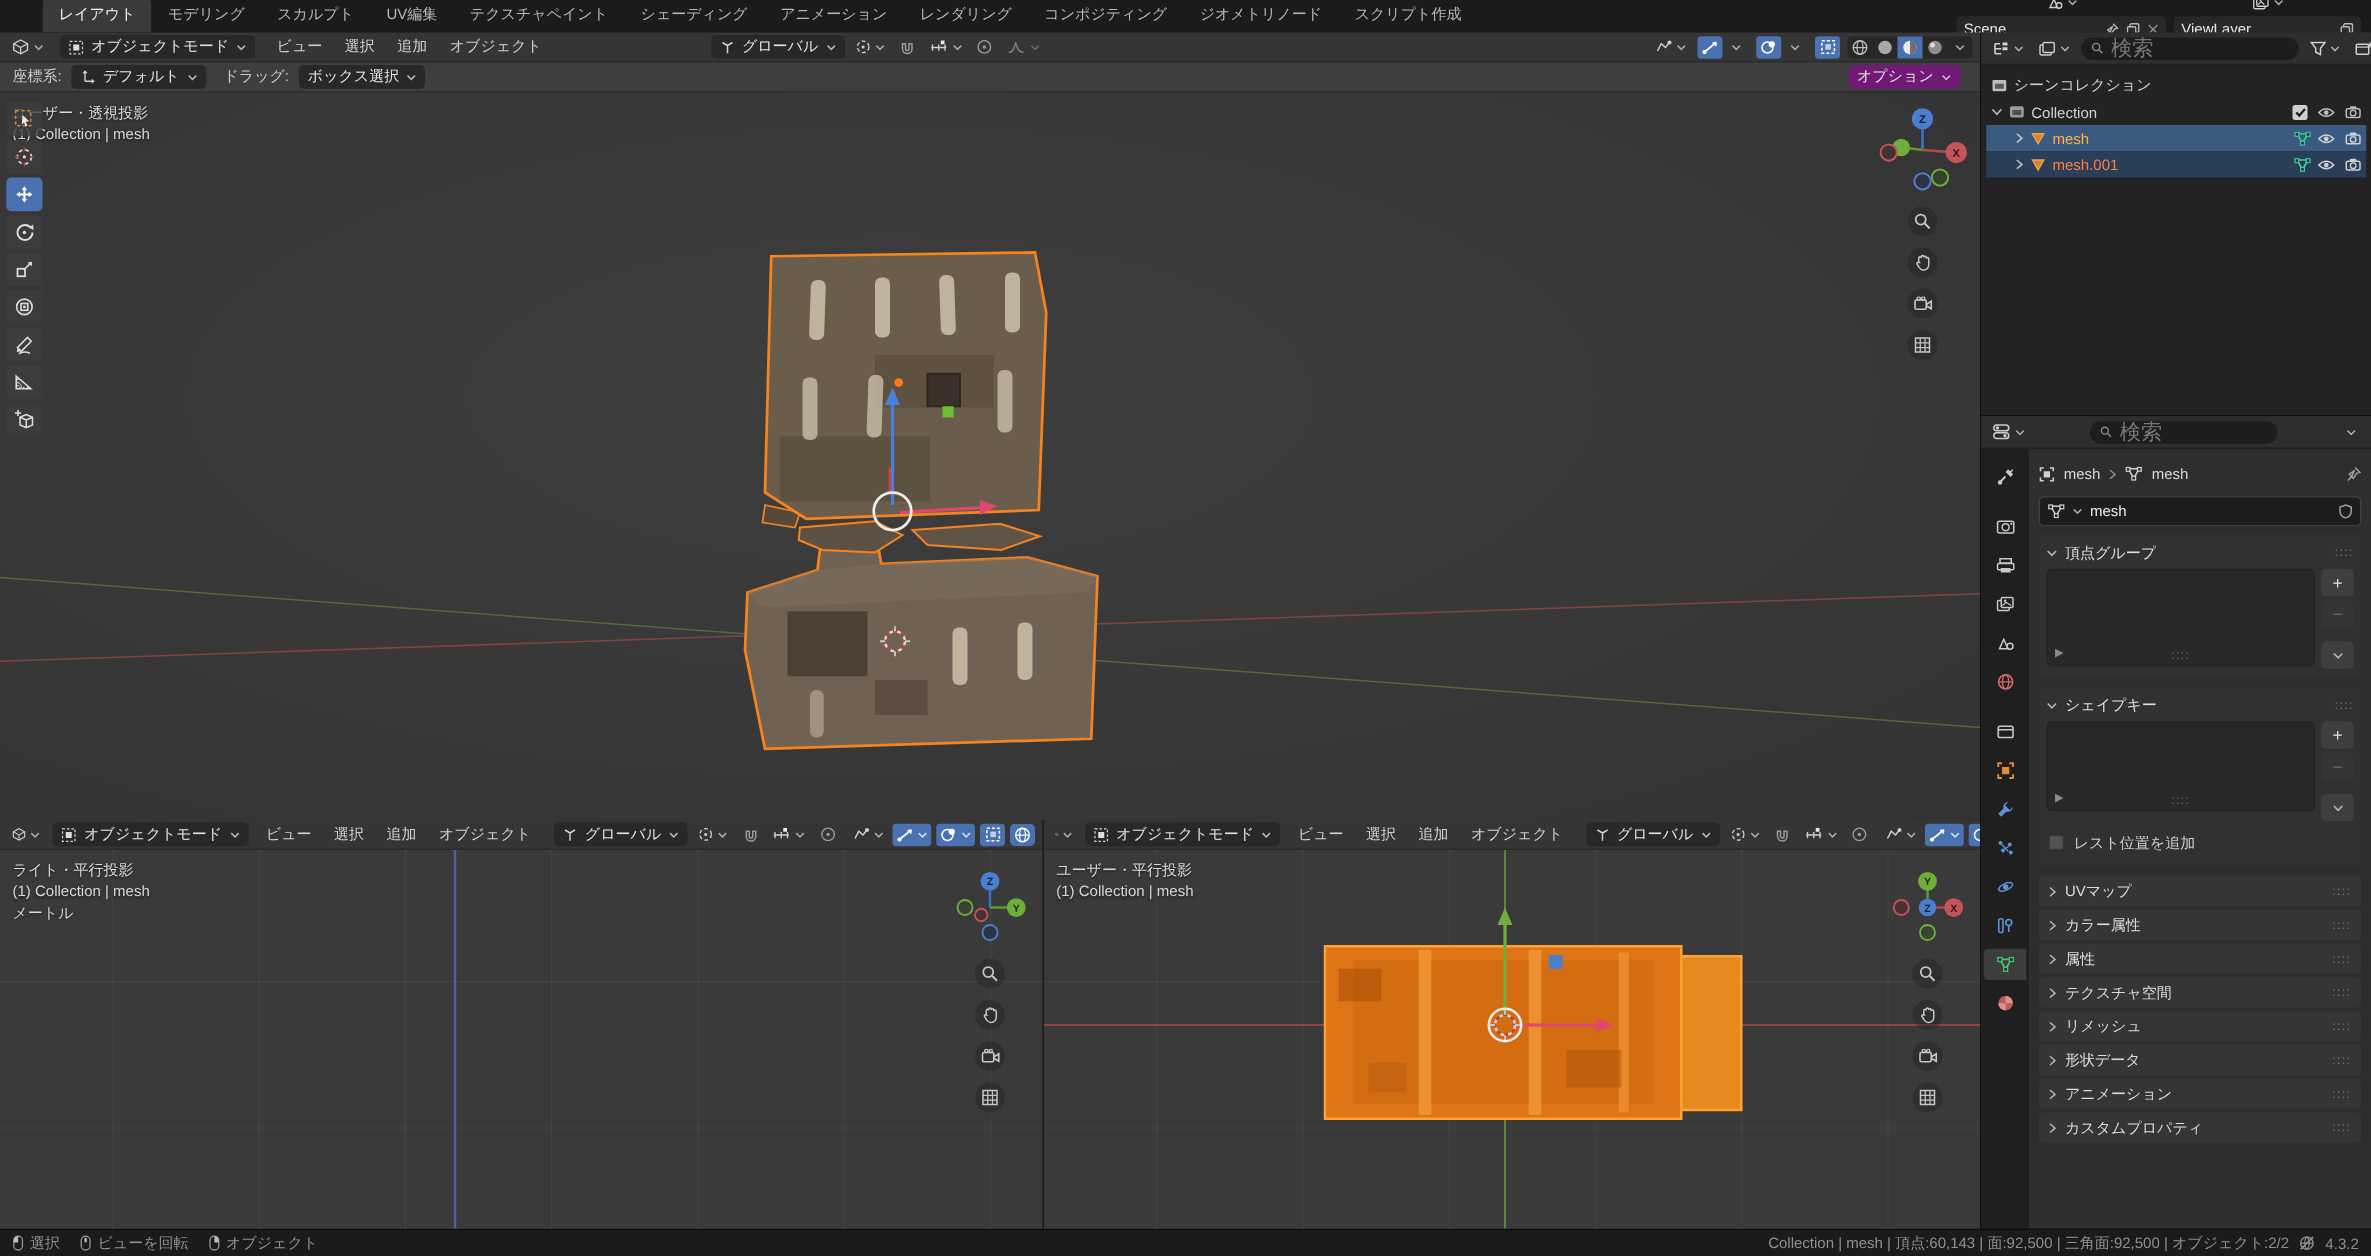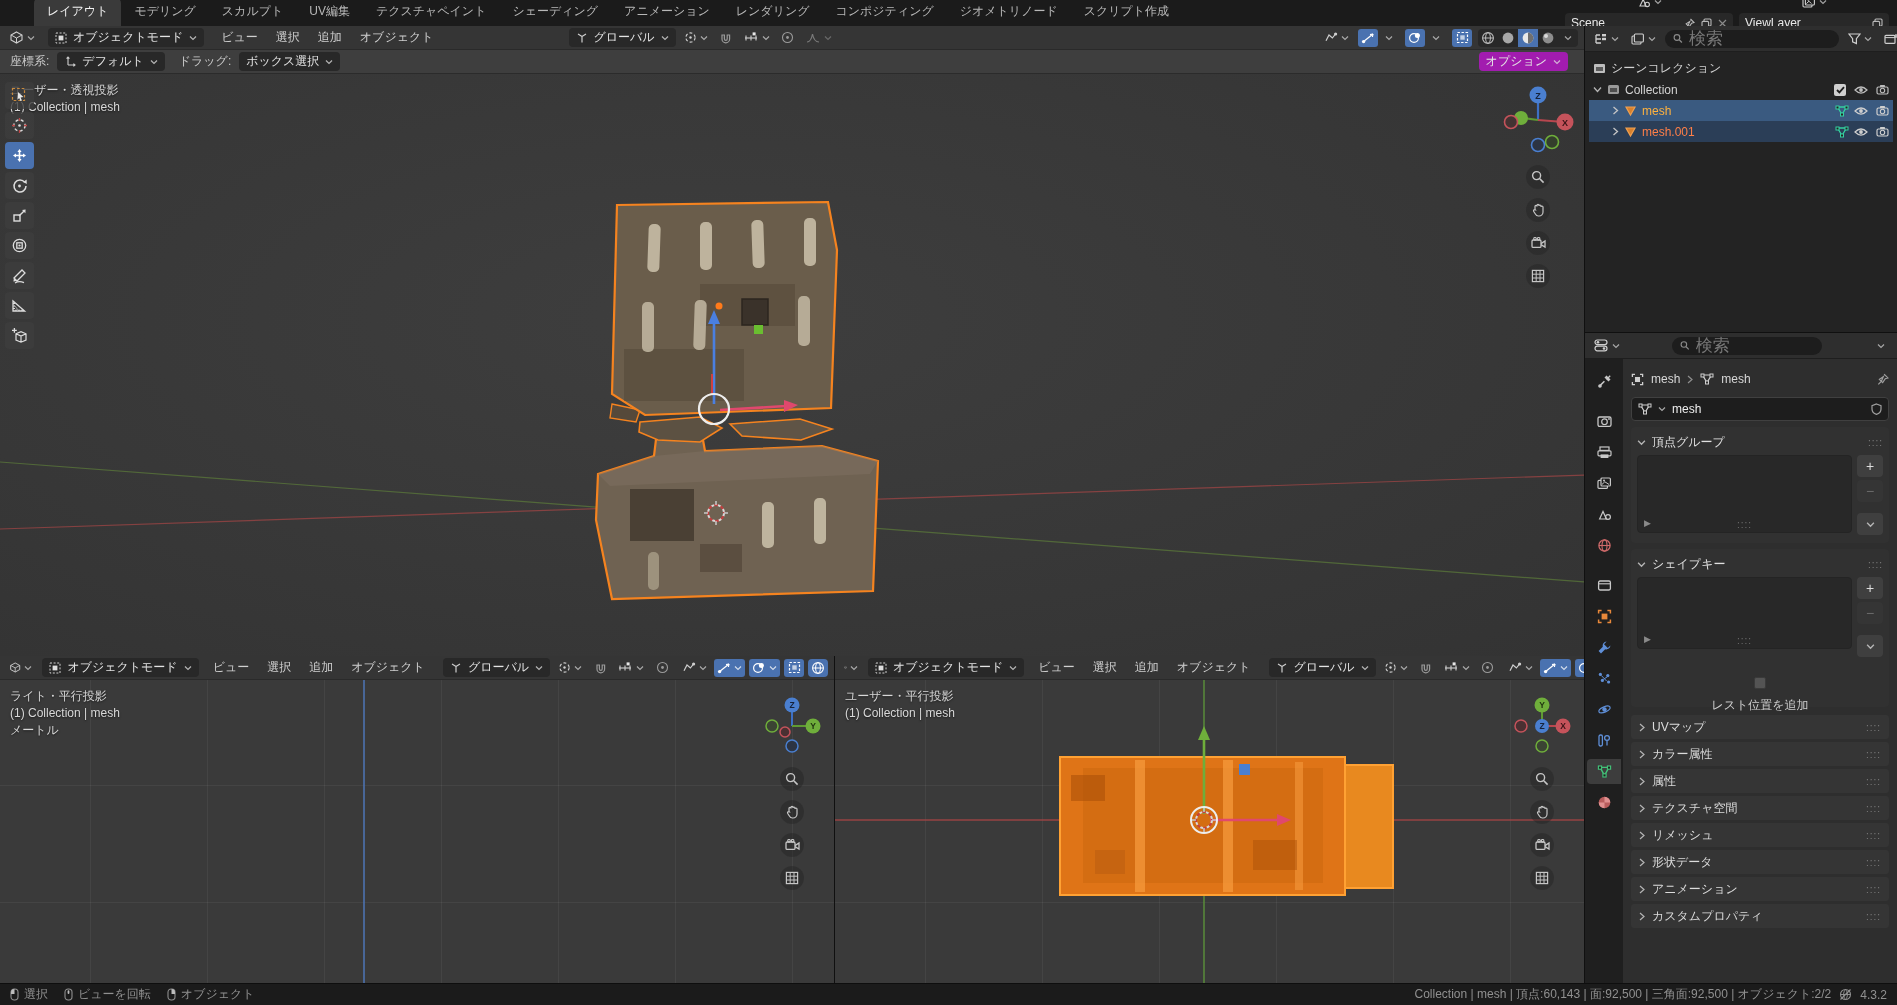--- a/index.html
+++ b/index.html
@@ -356,21 +356,21 @@
               <path d="M1 1.5 L4 4.5 L7 1.5" stroke="currentColor" fill="none" stroke-width="1.2"></path>
             </svg>
         </button>
         <span class="ts-label" style="margin-left:6px;">ドラッグ:</span>
         <button class="dd">
           <span>ボックス選択</span>
           <svg class="chv" width="8" height="6" viewBox="0 0 8 6">
               <path d="M1 1.5 L4 4.5 L7 1.5" stroke="currentColor" fill="none" stroke-width="1.2"></path>
             </svg>
         </button>
-        <button class="dd" style="margin-left:auto;margin-right:6px;background:#a21caf;text-align:right;">
+        <button class="dd" style="margin-left:auto;margin-right:6px;background:#701a75;text-align:right;">
           <span>オプション</span>
           <svg class="chv" width="8" height="6" viewBox="0 0 8 6">
               <path d="M1 1.5 L4 4.5 L7 1.5" stroke="currentColor" fill="none" stroke-width="1.2"></path>
             </svg>
         </button>
       </div>
 
       <div class="vp vp-top" style="background:radial-gradient(ellipse at 45% 42%, #3e3e3e 0%, #383838 55%, #333 100%);">
         <svg width="1585" height="582" viewBox="0 0 1585 582" style="position:absolute;inset:0;">
 
@@ -1258,21 +1258,21 @@
                 <div class="btncol">
                   <button class="sqbtn">+</button>
                   <button class="sqbtn dim">−</button>
                   <button class="sqbtn dd2">
                       <svg class="chv" width="9" height="7" viewBox="0 0 8 6" style="margin:0 auto;">
                         <path d="M1 1.5 L4 4.5 L7 1.5" stroke="currentColor" fill="none" stroke-width="1.2"></path>
                       </svg>
                     </button>
                 </div>
               </div>
-              <div class="cb-row" style="margin-top:20px;flex-direction:column;">
+              <div class="cb-row" style="margin-top:6px;">
                 <span class="cbx-empty"></span>
                 <span>レスト位置を追加</span>
               </div>
             </div>
 
             <div style="margin-top:2px;">
               <div class="collapse-row">
                 <svg width="6" height="9" viewBox="0 0 6 9">
                     <path d="M1 1 L5 4.5 L1 8" stroke="#b5b5b5" fill="none" stroke-width="1.2"></path>
                   </svg>

